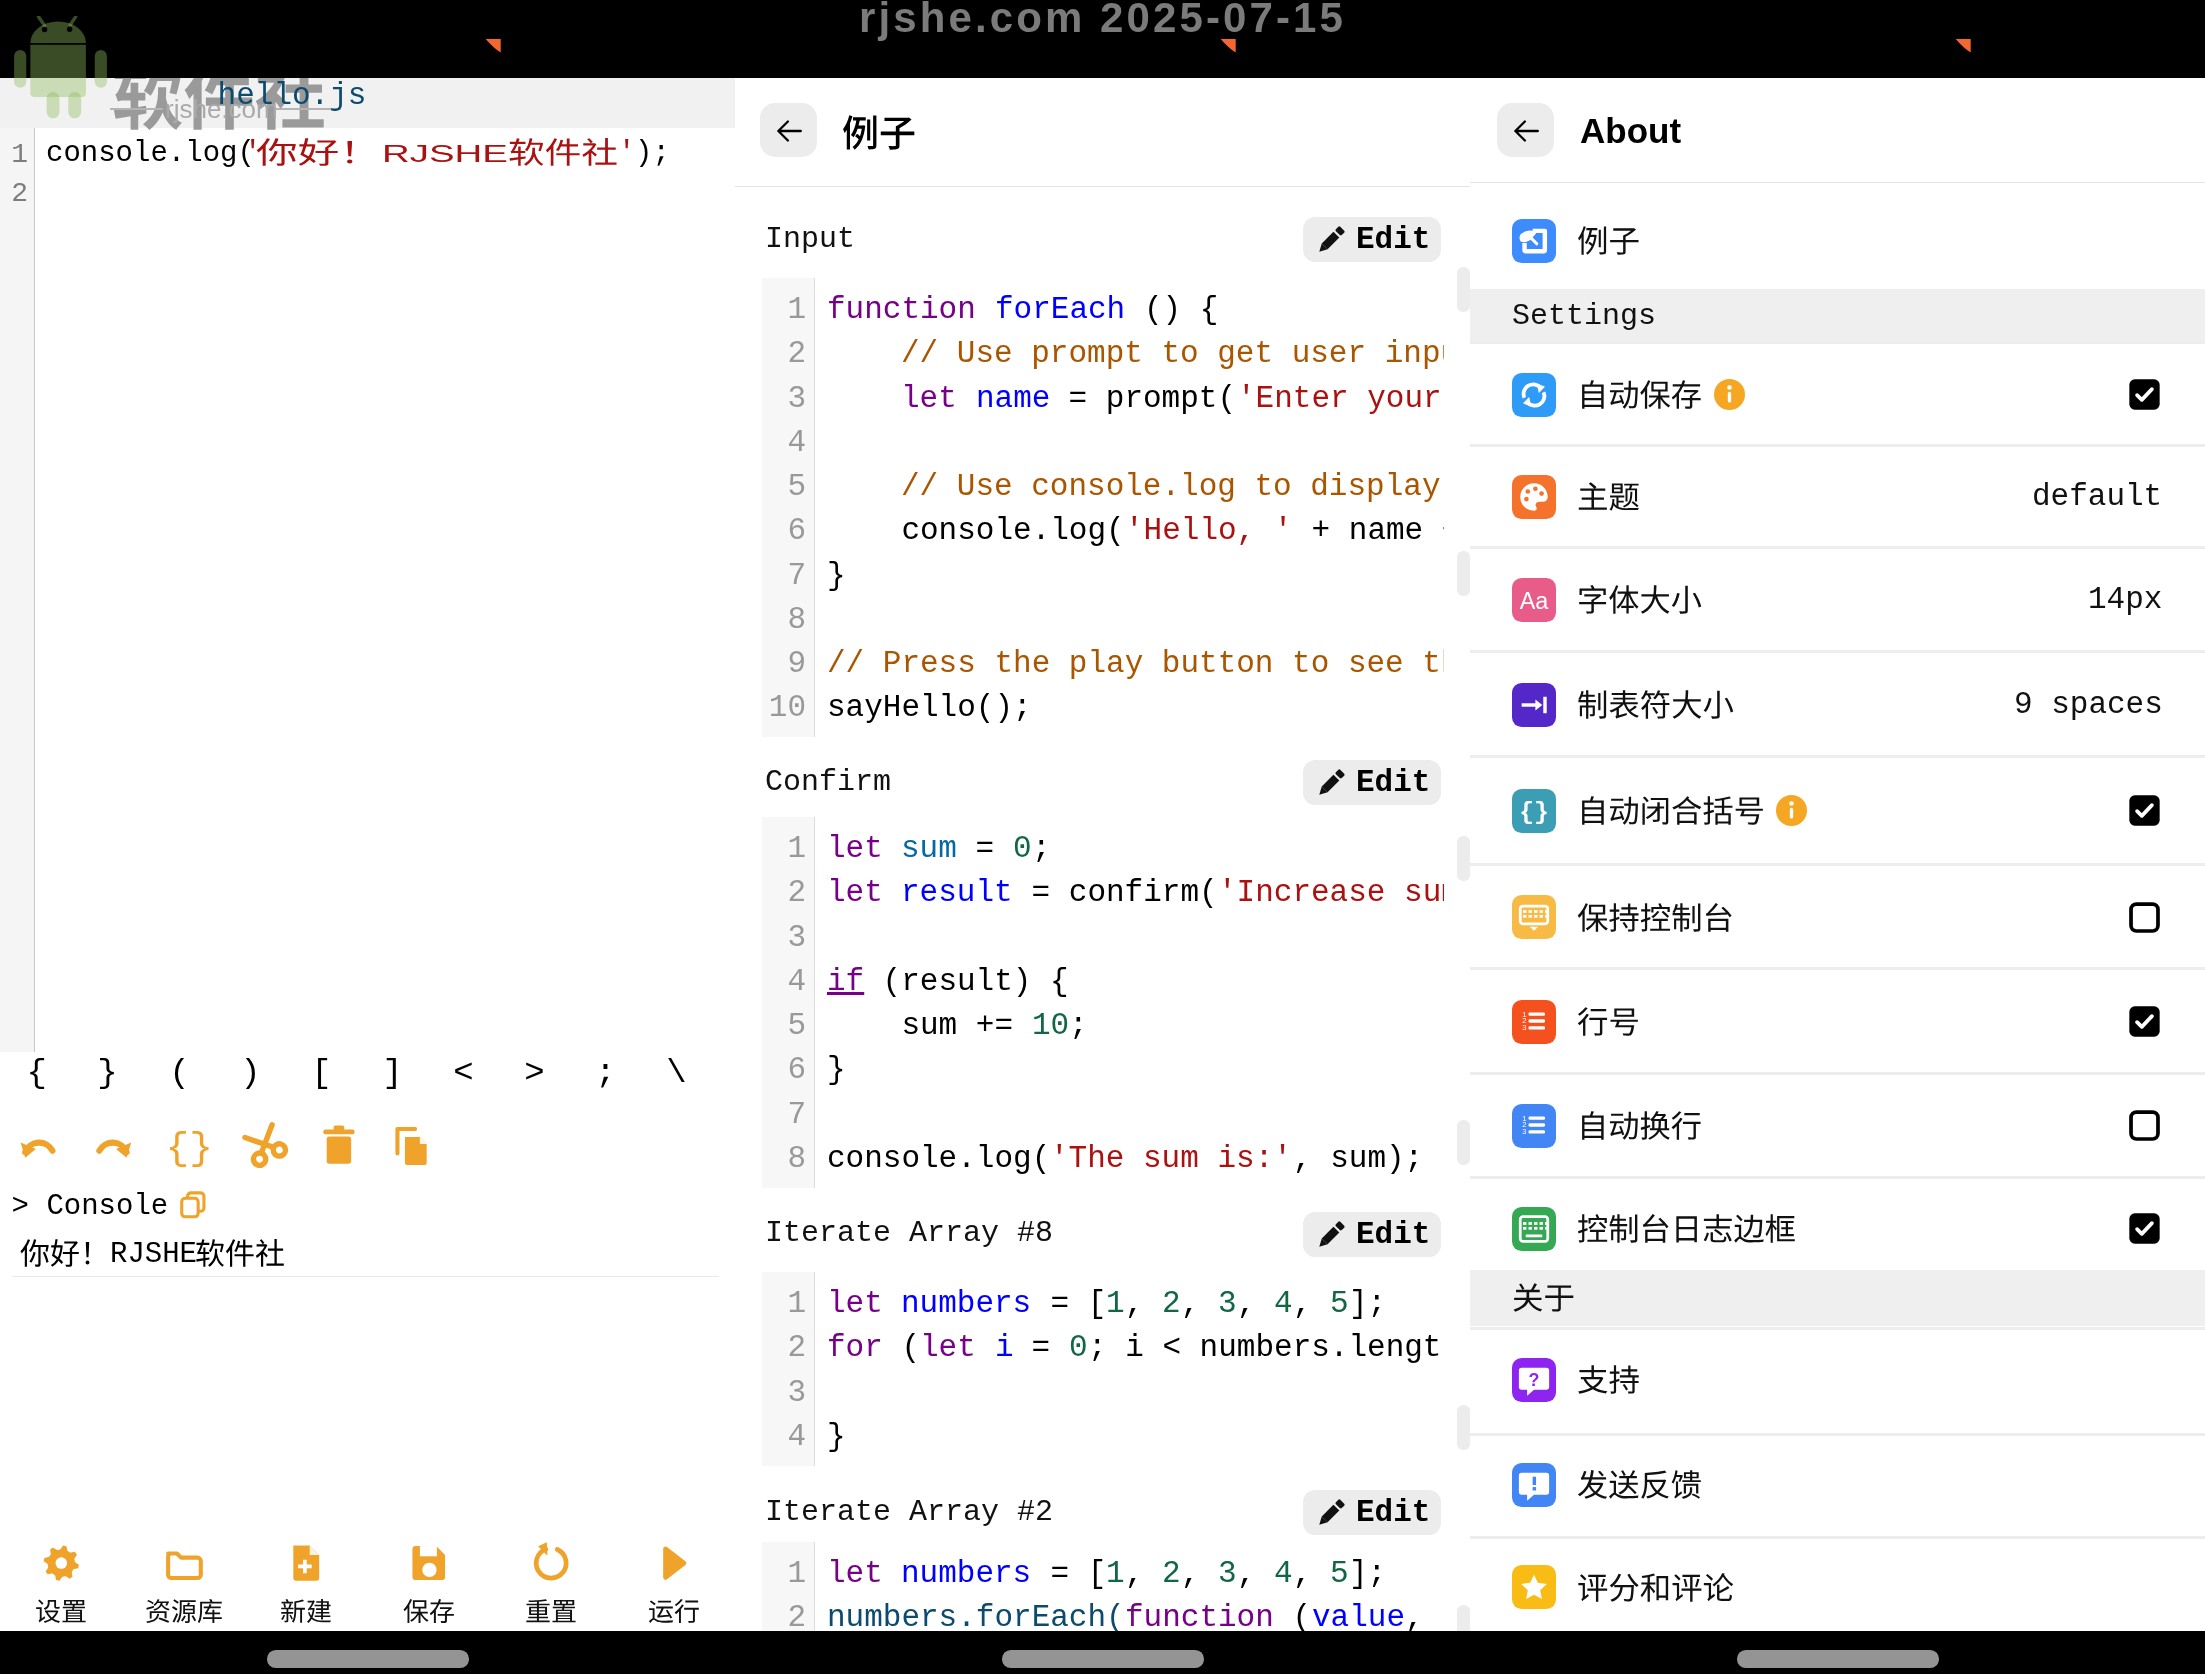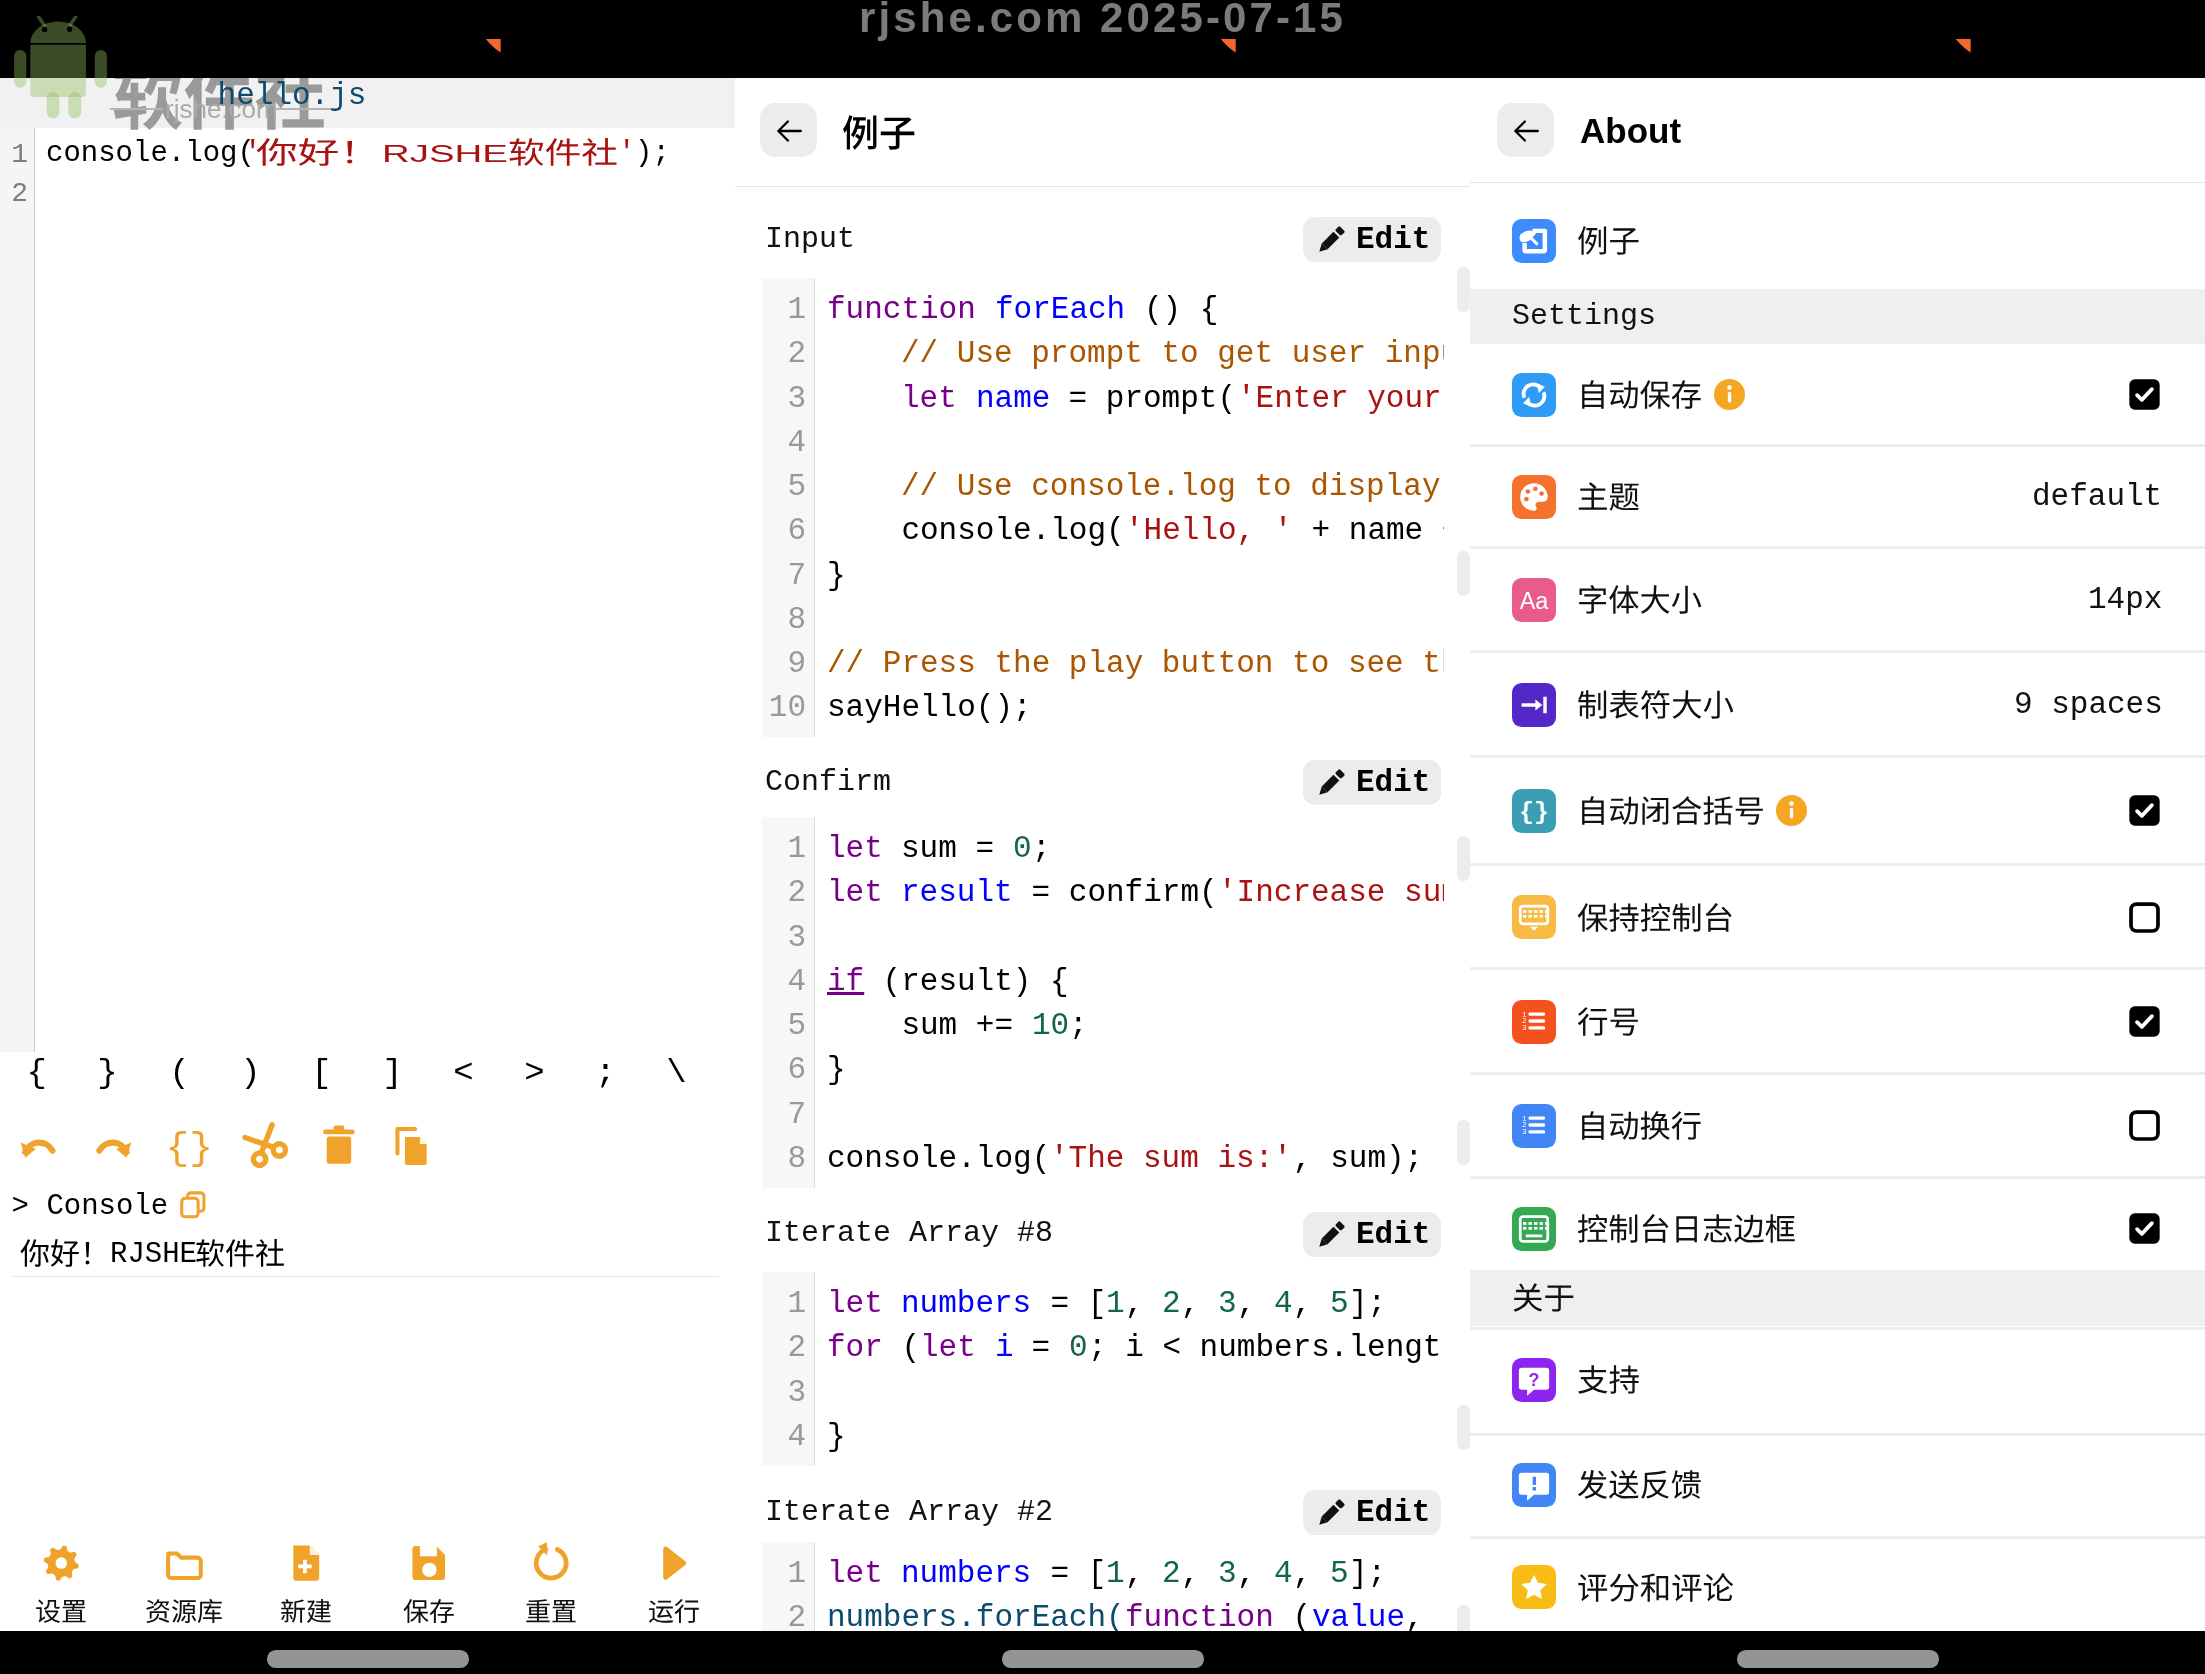--- a/index.html
+++ b/index.html
@@ -291,21 +291,21 @@
 <rect x="-6" y="-14" width="12" height="24"></rect>
 <rect x="-6" y="13" width="12" height="9" rx="2"></rect>
 </g>
   </svg>
 <div class="abs" style="left:1356px;top:764px;font:700 31px/37px 'Liberation Mono',monospace;color:#000">Edit</div>
 <div class="abs" style="left:762px;top:817px;width:52px;height:371px;background:#f7f7f7;border-right:1.4px solid #ddd"></div>
 <div class="abs" style="left:762px;top:817px;width:682px;height:371px;overflow:hidden">
     <div style="position:absolute;left:0;top:10.2px;width:44px;text-align:right;font:400 31px/44px 'Liberation Mono',monospace;color:#999">1</div>
     <div style="position:absolute;left:65px;top:10.2px;font:400 31px/44px 'Liberation Mono',monospace;color:#708;white-space:pre;">let</div>
     <div style="position:absolute;left:121px;top:10.2px;font:400 31px/44px 'Liberation Mono',monospace;color:#000;white-space:pre;"> </div>
-    <div style="position:absolute;left:139px;top:10.2px;font:400 31px/44px 'Liberation Mono',monospace;color:#000000;white-space:pre;">sum</div>
+    <div style="position:absolute;left:139px;top:10.2px;font:400 31px/44px 'Liberation Mono',monospace;color:#0369a1;white-space:pre;">sum</div>
     <div style="position:absolute;left:195px;top:10.2px;font:400 31px/44px 'Liberation Mono',monospace;color:#000;white-space:pre;"> = </div>
     <div style="position:absolute;left:251px;top:10.2px;font:400 31px/44px 'Liberation Mono',monospace;color:#164;white-space:pre;">0</div>
     <div style="position:absolute;left:270px;top:10.2px;font:400 31px/44px 'Liberation Mono',monospace;color:#000;white-space:pre;">;</div>
     <div style="position:absolute;left:0;top:54px;width:44px;text-align:right;font:400 31px/44px 'Liberation Mono',monospace;color:#999">2</div>
     <div style="position:absolute;left:65px;top:54px;font:400 31px/44px 'Liberation Mono',monospace;color:#708;white-space:pre;">let</div>
     <div style="position:absolute;left:121px;top:54px;font:400 31px/44px 'Liberation Mono',monospace;color:#000;white-space:pre;"> </div>
     <div style="position:absolute;left:139px;top:54px;font:400 31px/44px 'Liberation Mono',monospace;color:#00f;white-space:pre;">result</div>
     <div style="position:absolute;left:251px;top:54px;font:400 31px/44px 'Liberation Mono',monospace;color:#000;white-space:pre;"> = confirm(</div>
     <div style="position:absolute;left:456px;top:54px;font:400 31px/44px 'Liberation Mono',monospace;color:#a11;white-space:pre;">'Increase sum by 10?'</div>
     <div style="position:absolute;left:0;top:99px;width:44px;text-align:right;font:400 31px/44px 'Liberation Mono',monospace;color:#999">3</div>

